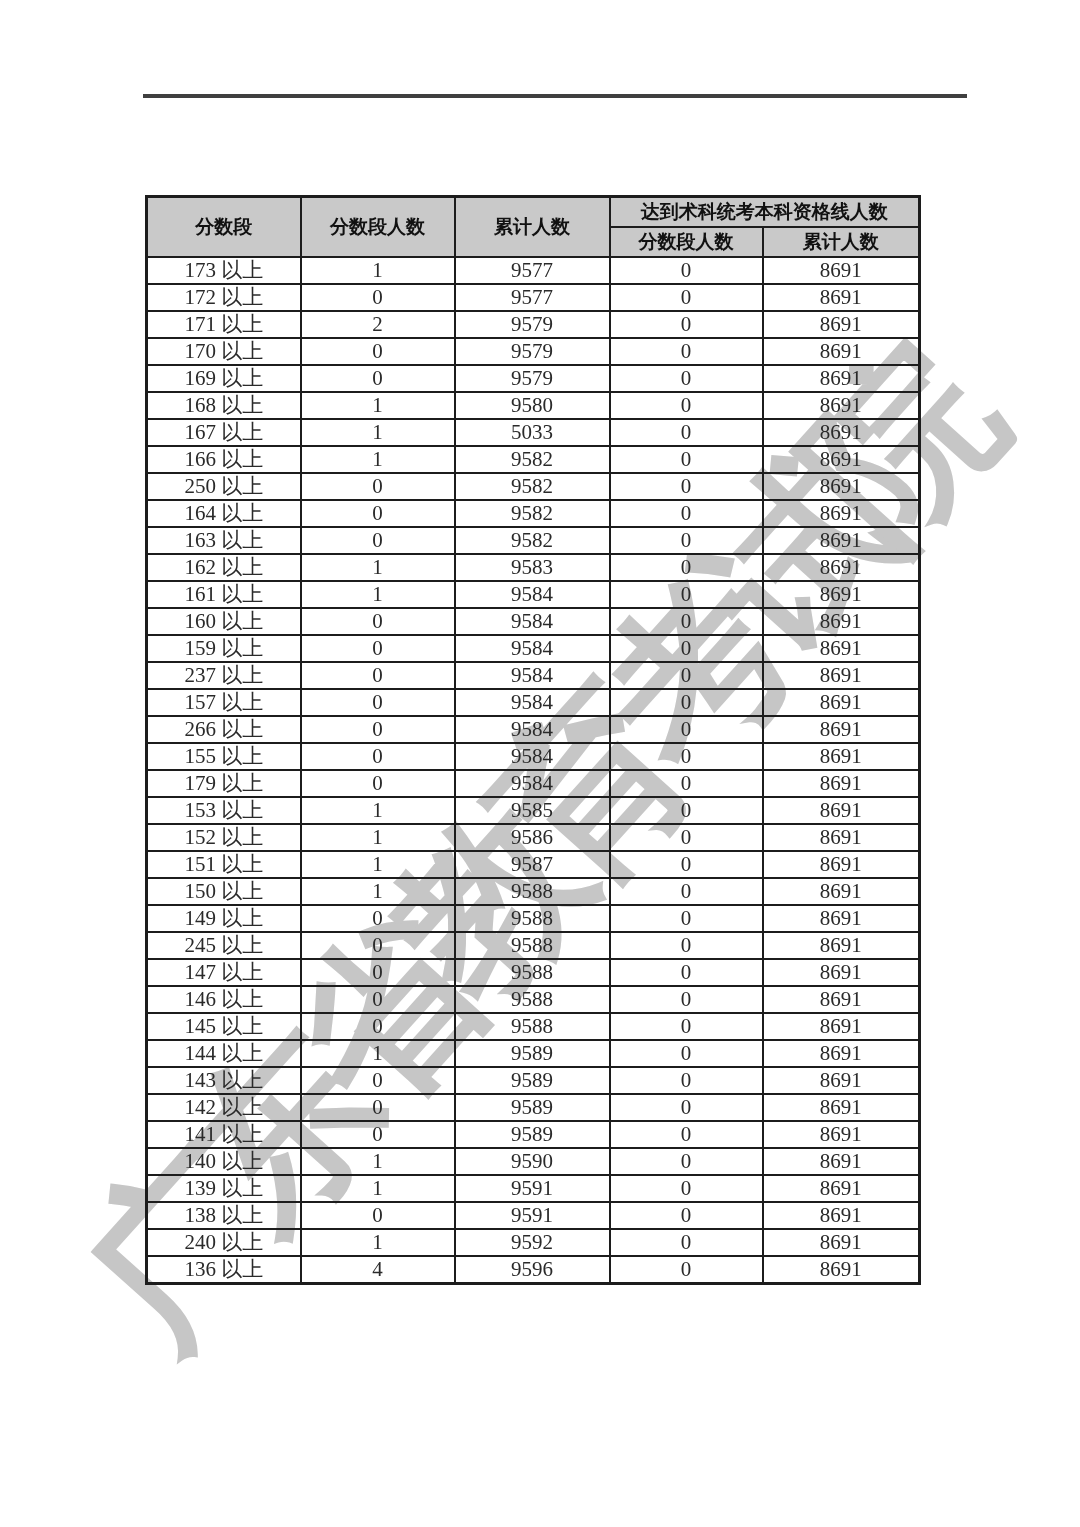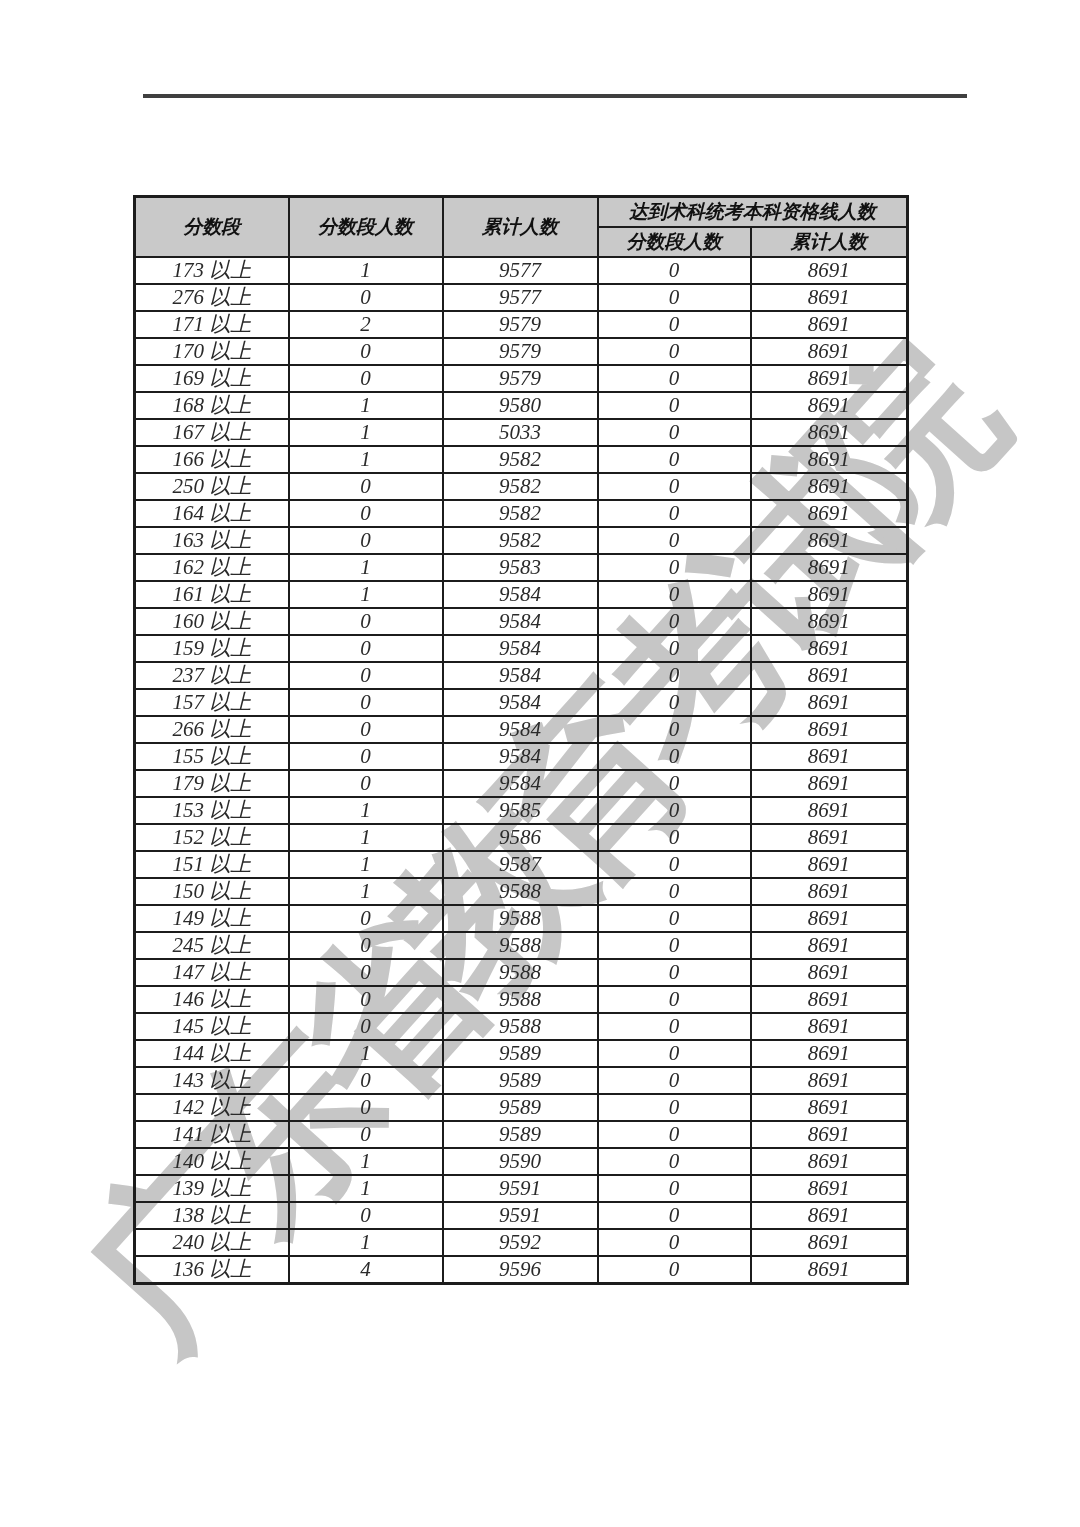--- a/index.html
+++ b/index.html
@@ -33,27 +33,26 @@
     font-weight:bold;
     font-size:180px;
     letter-spacing:-26px;
     white-space:nowrap;
     color:var(--watermark);
     z-index:0;
     user-select:none;
   }
   table.score-table{
     position:absolute;
-    left:133px;top:195px;
+    left:145px;top:195px;
     width:773px;
     border-collapse:collapse;
     table-layout:fixed;
     z-index:1;
     border:3px solid var(--border);
-    font-style:italic;
   }
   .score-table col.c1{width:154px;}
   .score-table col.c2{width:154px;}
   .score-table col.c3{width:155px;}
   .score-table col.c4{width:153px;}
   .score-table col.c5{width:157px;}
   .score-table th,
   .score-table td{
     border:2px solid var(--border);
     text-align:center;
@@ -106,21 +105,21 @@
   </thead>
   <tbody>
       <tr>
         <td>173 以上</td>
         <td>1</td>
         <td>9577</td>
         <td>0</td>
         <td>8691</td>
       </tr>
       <tr>
-        <td>276 以上</td>
+        <td>172 以上</td>
         <td>0</td>
         <td>9577</td>
         <td>0</td>
         <td>8691</td>
       </tr>
       <tr>
         <td>171 以上</td>
         <td>2</td>
         <td>9579</td>
         <td>0</td>

